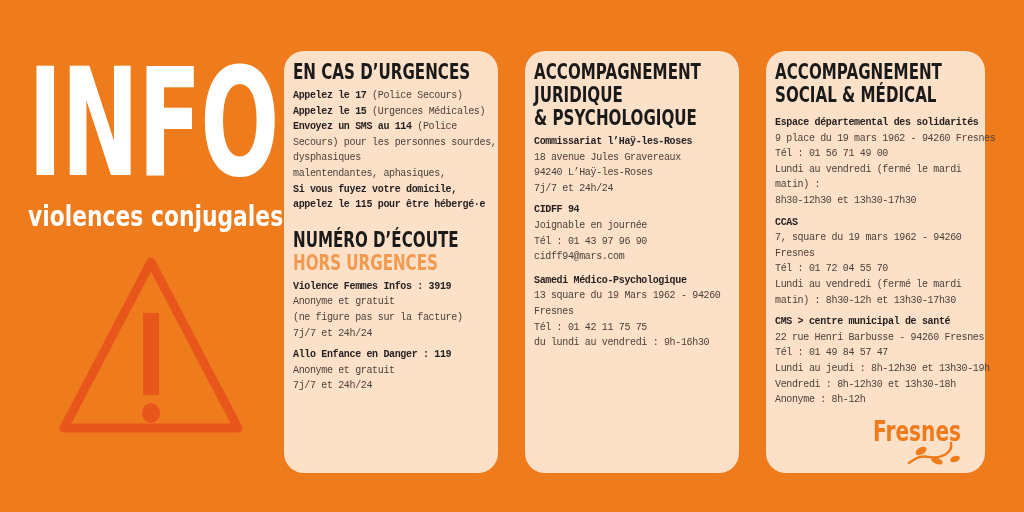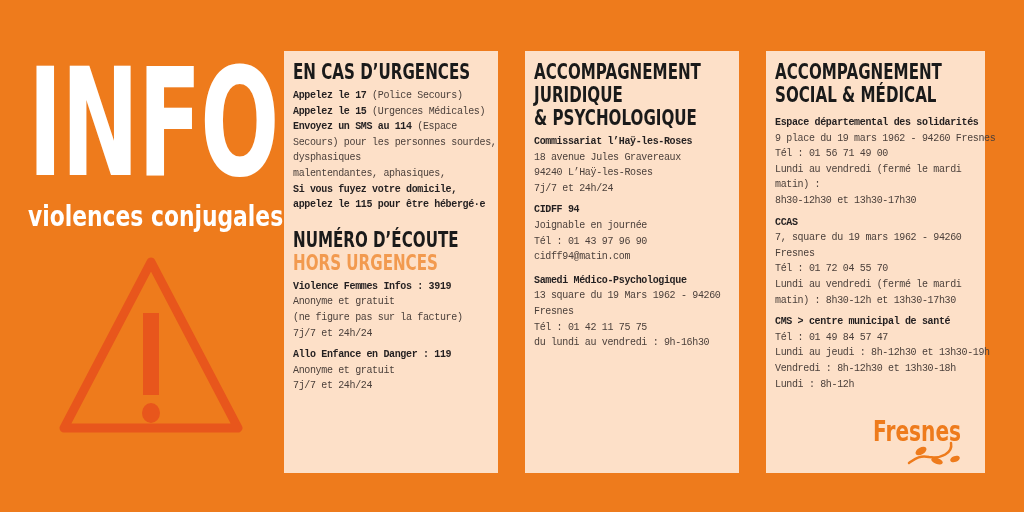--- a/index.html
+++ b/index.html
@@ -35,20 +35,21 @@
     white-space: nowrap;
     margin-top: 2px;
   }
   .warning {
     position: absolute; left: 58px; top: 256px; width: 186px; height: 188px;
   }
   .card {
     position: absolute; top: 51px; height: 422px;
     background: #fde0c8;
     padding: 10px 9px;
+    border-radius: 20px;
   }
   .card.c1 { left: 284px; width: 214px; }
   .card.c2 { left: 525px; width: 214px; }
   .card.c3 { left: 766px; width: 219px; }
   .heading {
     font-family: "DejaVu Sans", sans-serif;
     font-weight: bold;
     font-size: 21px;
     line-height: 23px;
     color: #1a1a1a;
@@ -99,21 +100,21 @@
   <path d="M93 6 L180 172 L6 172 Z" fill="none" stroke="#e8561c" stroke-width="9" stroke-linejoin="round"></path>
   <rect x="85" y="57" width="16" height="82" fill="#e8561c"></rect>
   <ellipse cx="93" cy="157" rx="9" ry="10" fill="#e8561c"></ellipse>
 </svg>
 
 <div class="card c1">
   <div class="heading">EN CAS D’URGENCES</div>
   <div class="block">
     <div class="line"><b>Appelez le 17</b><span> (Police Secours)</span></div>
     <div class="line"><b>Appelez le 15</b><span> (Urgences Médicales)</span></div>
-    <div class="line"><b>Envoyez un SMS au 114</b><span> (Espace</span></div>
+    <div class="line"><b>Envoyez un SMS au 114</b><span> (Police</span></div>
     <div class="line"><span>Secours) pour les personnes sourdes,</span></div>
     <div class="line"><span>dysphasiques</span></div>
     <div class="line"><span>malentendantes, aphasiques,</span></div>
     <div class="line"><b>Si vous fuyez votre domicile,</b></div>
     <div class="line"><b>appelez le 115 pour être hébergé·e</b></div>
   </div>
   <div class="heading-gap"></div>
   <div class="heading" style="margin-bottom:0">NUMÉRO D’ÉCOUTE</div>
   <div class="heading orange">HORS URGENCES</div>
   <div class="block">
@@ -136,21 +137,21 @@
   <div class="block">
     <div class="line bold">Commissariat l’Haÿ-les-Roses</div>
     <div class="line">18 avenue Jules Gravereaux</div>
     <div class="line">94240 L’Haÿ-les-Roses</div>
     <div class="line">7j/7 et 24h/24</div>
   </div>
   <div class="block" style="">
     <div class="line bold">CIDFF 94</div>
     <div class="line">Joignable en journée</div>
     <div class="line">Tél : 01 43 97 96 90</div>
-    <div class="line">cidff94@matin.com</div>
+    <div class="line">cidff94@mars.com</div>
   </div>
   <div class="block" style="margin-top:8px">
     <div class="line bold">Samedi Médico-Psychologique</div>
     <div class="line">13 square du 19 Mars 1962 - 94260</div>
     <div class="line">Fresnes</div>
     <div class="line">Tél : 01 42 11 75 75</div>
     <div class="line">du lundi au vendredi : 9h-16h30</div>
   </div>
 </div>
 
@@ -168,24 +169,25 @@
   <div class="block">
     <div class="line bold">CCAS</div>
     <div class="line">7, square du 19 mars 1962 - 94260</div>
     <div class="line">Fresnes</div>
     <div class="line">Tél : 01 72 04 55 70</div>
     <div class="line">Lundi au vendredi (fermé le mardi</div>
     <div class="line">matin) : 8h30-12h et 13h30-17h30</div>
   </div>
   <div class="block">
     <div class="line bold">CMS &gt; centre municipal de santé</div>
+    <div class="line">22 rue Henri Barbusse - 94260 Fresnes</div>
     <div class="line">Tél : 01 49 84 57 47</div>
     <div class="line">Lundi au jeudi : 8h-12h30 et 13h30-19h</div>
     <div class="line">Vendredi : 8h-12h30 et 13h30-18h</div>
-    <div class="line">Lundi : 8h-12h</div>
+    <div class="line">Anonyme : 8h-12h</div>
   </div>
   <div class="logo">
     <div class="logo-text">Fresnes</div>
     <svg width="60" height="26" viewBox="0 0 60 26" style="position:absolute; left:30px; top:24px;">
       <path d="M50 4 C52 14 40 20 28 18 C18 16 14 20 8 24" fill="none" stroke="#ee7b1c" stroke-width="2.5" stroke-linecap="round"></path>
       <ellipse cx="20" cy="12" rx="6" ry="3.5" transform="rotate(-30 20 12)" fill="#ee7b1c"></ellipse>
       <ellipse cx="36" cy="22" rx="6" ry="3" transform="rotate(20 36 22)" fill="#ee7b1c"></ellipse>
       <ellipse cx="54" cy="20" rx="5" ry="3" transform="rotate(-20 54 20)" fill="#ee7b1c"></ellipse>
     </svg>
   </div>

